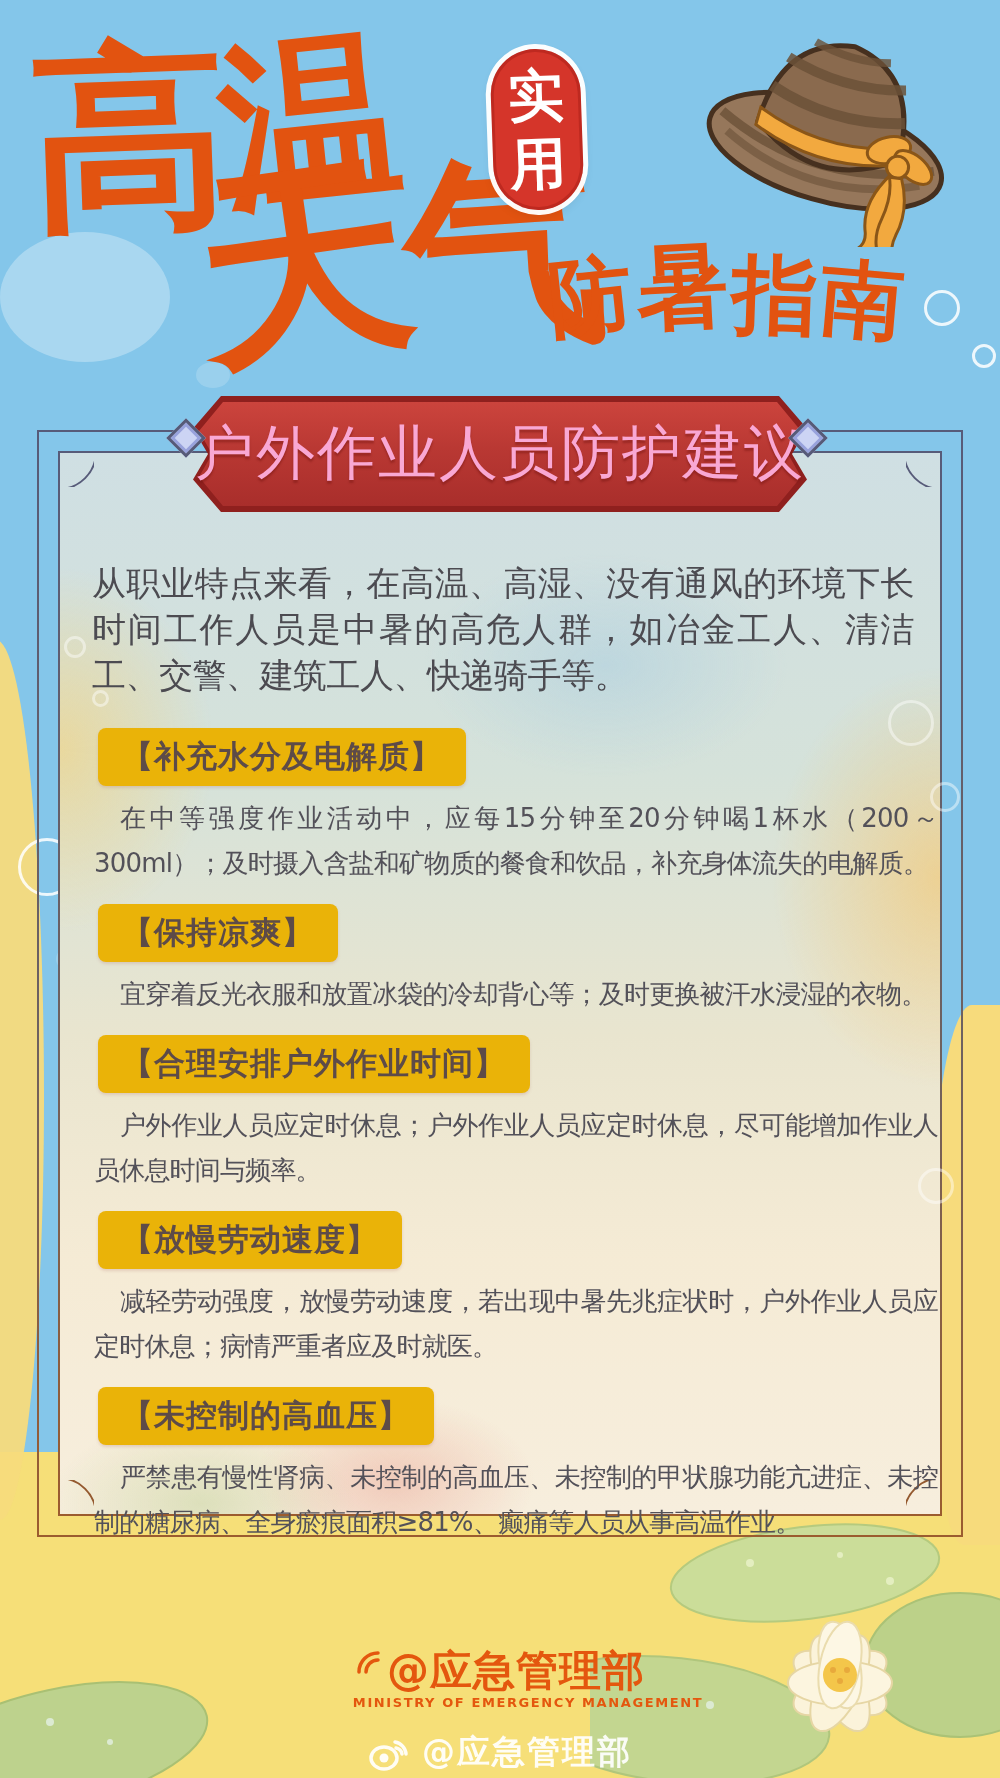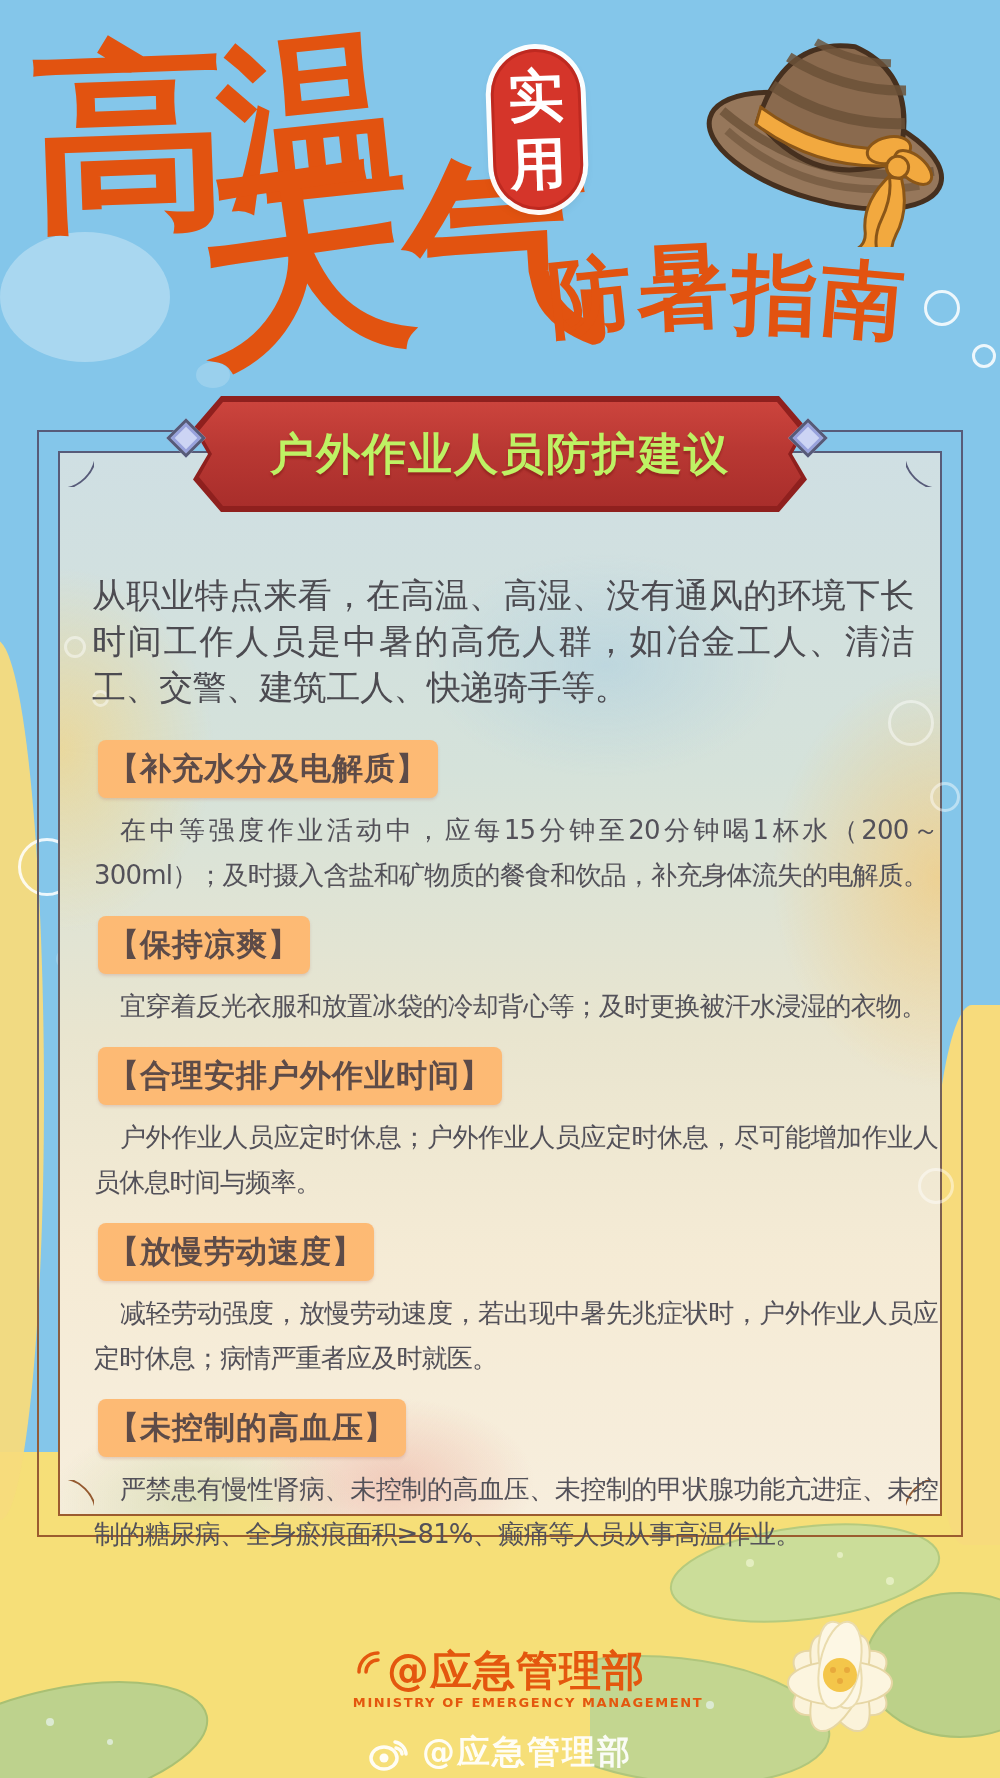--- a/index.html
+++ b/index.html
@@ -51,31 +51,31 @@
   
   .banner{left:193px;top:396px;width:614px;height:116px;z-index:3;
     background:#8f201e;
     clip-path:polygon(28px 0,calc(100% - 28px) 0,100% 28%,calc(100% - 15px) 50%,100% 72%,
                       calc(100% - 28px) 100%,28px 100%,0 72%,15px 50%,0 28%);
     display:flex;align-items:center;justify-content:center;}
   .banner-fill{position:absolute;left:6px;top:6px;right:6px;bottom:6px;
     background:linear-gradient(180deg,#cc443d 0%,#b93833 45%,#a92e2b 100%);
     clip-path:polygon(24px 0,calc(100% - 24px) 0,100% 28%,calc(100% - 13px) 50%,100% 72%,
                       calc(100% - 24px) 100%,24px 100%,0 72%,13px 50%,0 28%);}
-  .banner-label{position:relative;color:#bef264;font-size:44px;font-weight:700;letter-spacing:2px;
+  .banner-label{position:relative;color:#f9a8d4;font-size:59px;font-weight:400;letter-spacing:2px;
     text-shadow:0 3px 2px rgba(120,22,18,.45);white-space:nowrap;}
   .diamond{width:22px;height:22px;background:#ccd4f4;border:3px solid #565a78;
     transform:rotate(45deg);z-index:4;box-shadow:inset 0 0 0 3px #98a2dc;}
 
   
-  .content{left:92px;top:572px;width:846px;z-index:5;}
+  .content{left:92px;top:560px;width:846px;z-index:5;}
   .intro{font-size:34px;letter-spacing:-0.5px;line-height:46px;color:#4c4b51;
     text-align:justify;margin:0 24px 30px 0;}
-  .sec-head{display:inline-block;margin:12px 0 10px 6px;padding:8px 10px;border-radius:8px;
-    background:#fdba74;color:#5d4b48;font-size:31px;font-weight:700;letter-spacing:1px;
+  .sec-head{display:inline-block;margin:12px 0 10px 6px;padding:8px 24px;border-radius:8px;
+    background:#eab308;color:#5d4b48;font-size:31px;font-weight:700;letter-spacing:1px;
     box-shadow:0 2px 3px rgba(180,120,110,.25);}
   .sec-head:first-of-type{margin-top:0;}
   .sec-body{font-size:26px;letter-spacing:-0.8px;line-height:45px;color:#535159;
     text-align:justify;text-indent:1em;margin:0 0 6px 2px;}
 
   
   .gov-logo{left:0;top:1650px;width:1000px;text-align:center;z-index:6;}
   .gov-row{display:inline-flex;align-items:flex-start;gap:2px;}
   .gov-text{color:#e4570e;font-size:42px;font-weight:800;letter-spacing:1px;line-height:1;}
   .gov-sub{color:#e4570e;font-size:13px;font-weight:700;letter-spacing:1.6px;margin-top:3px;

